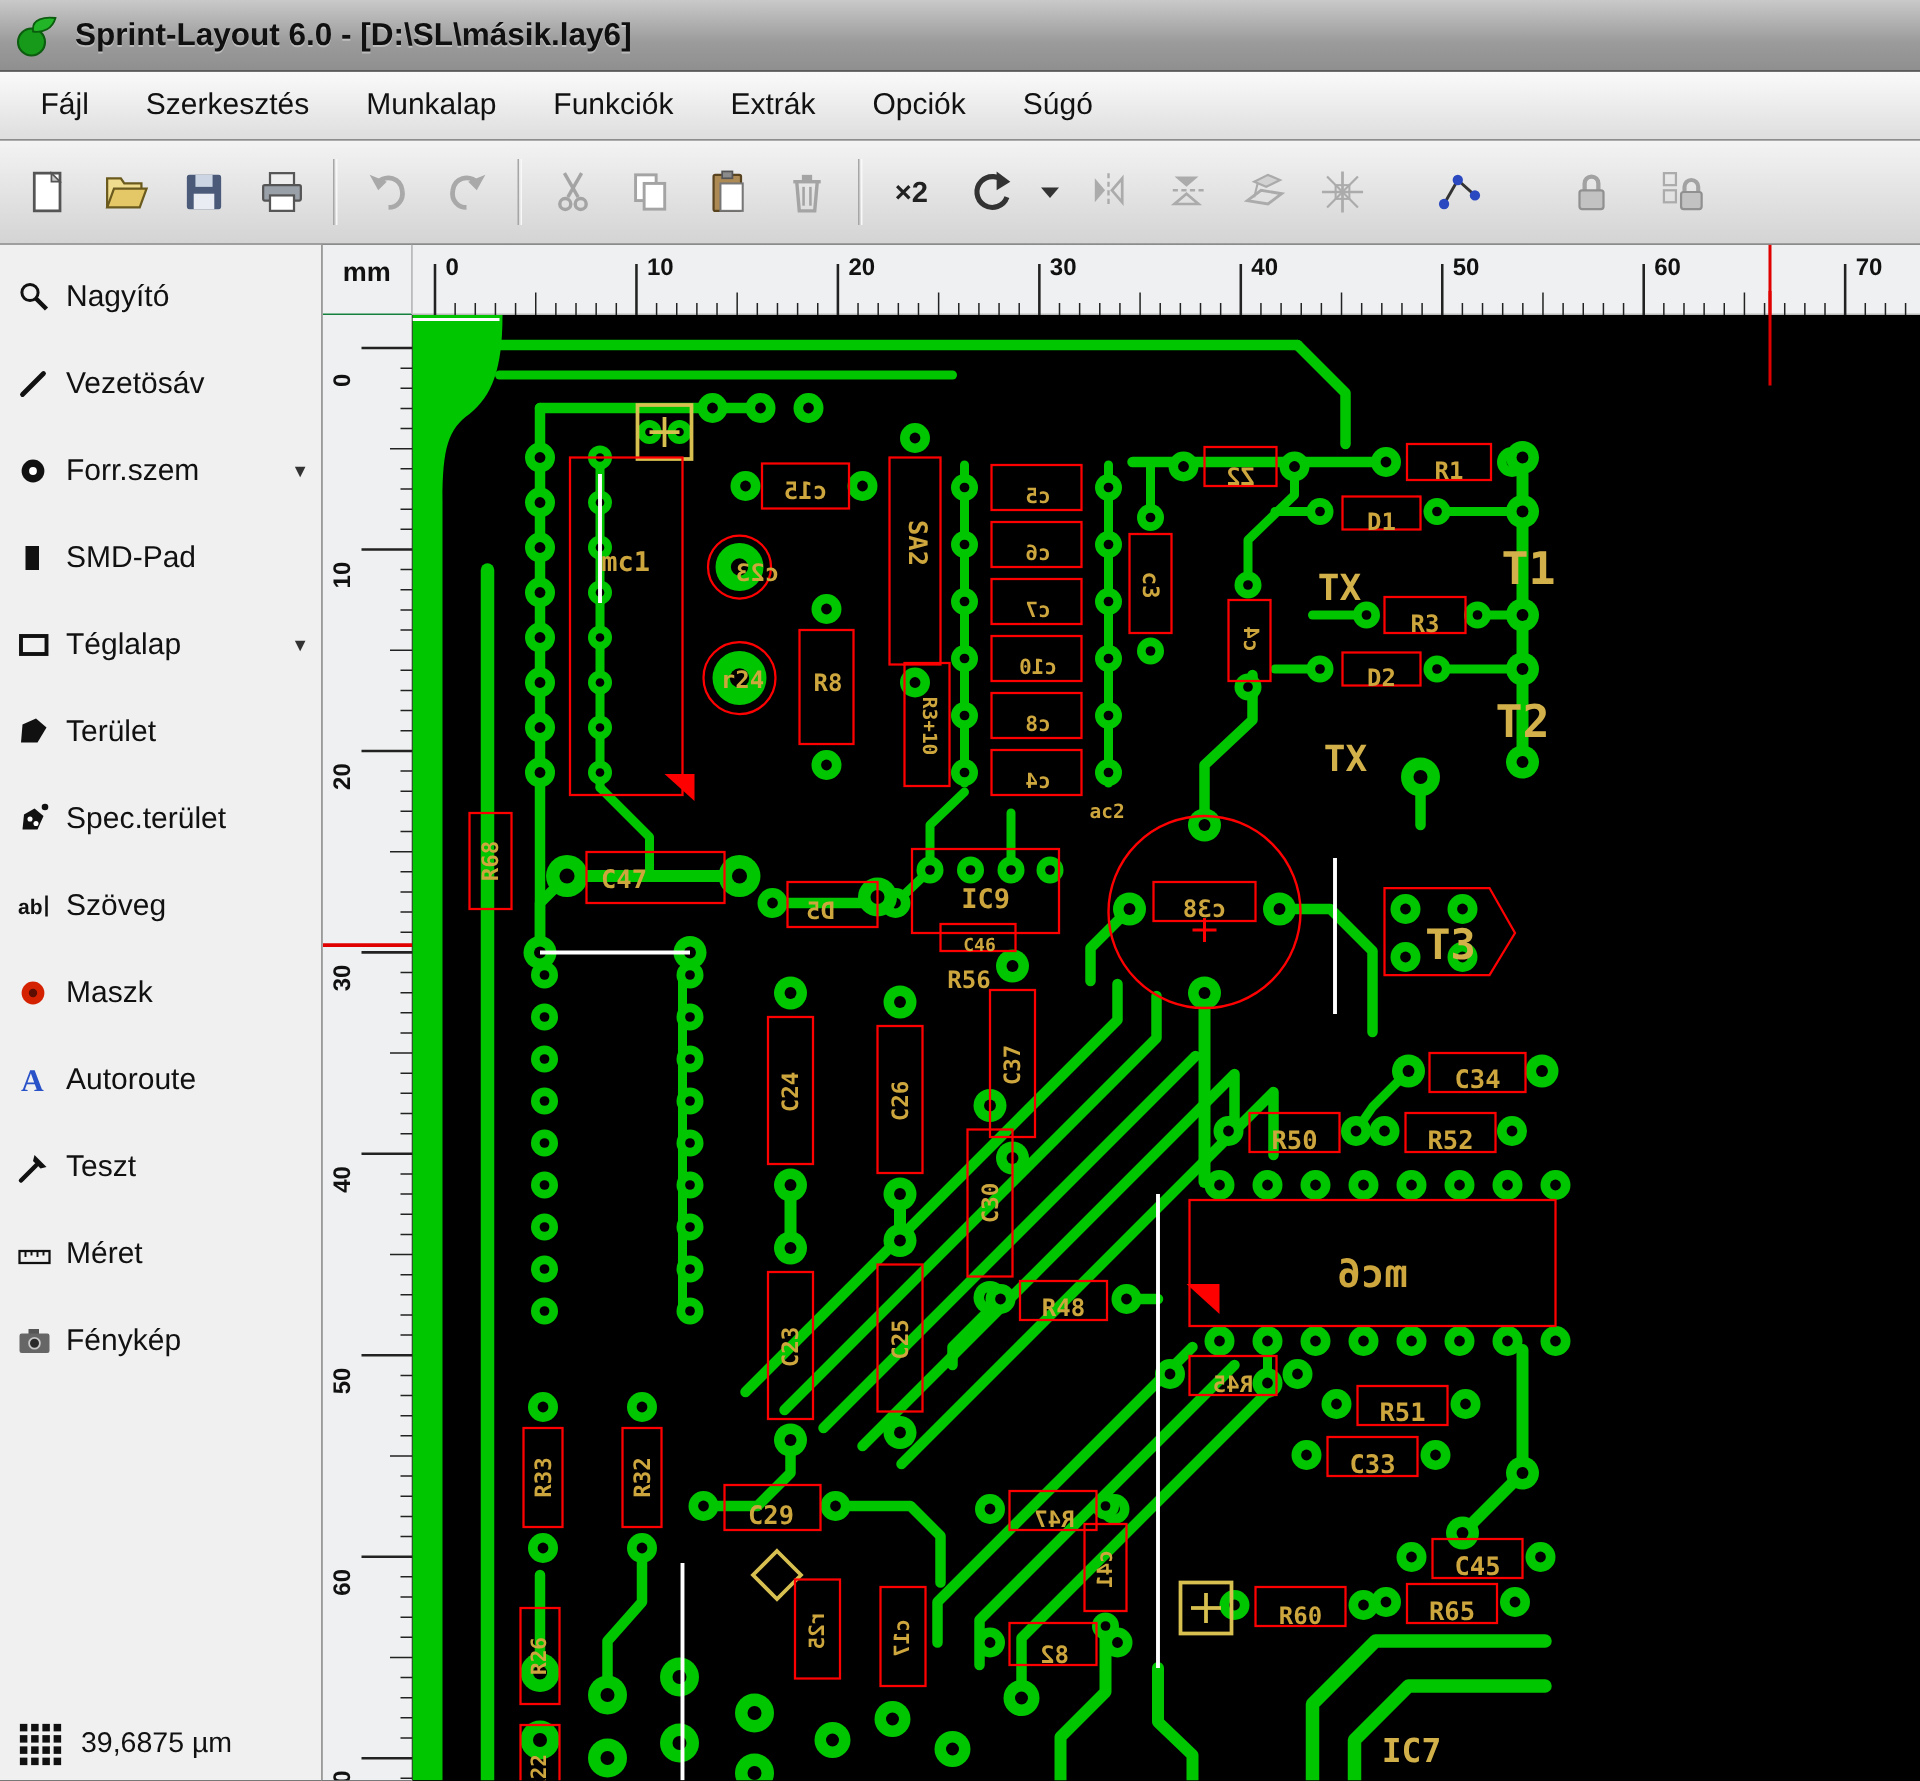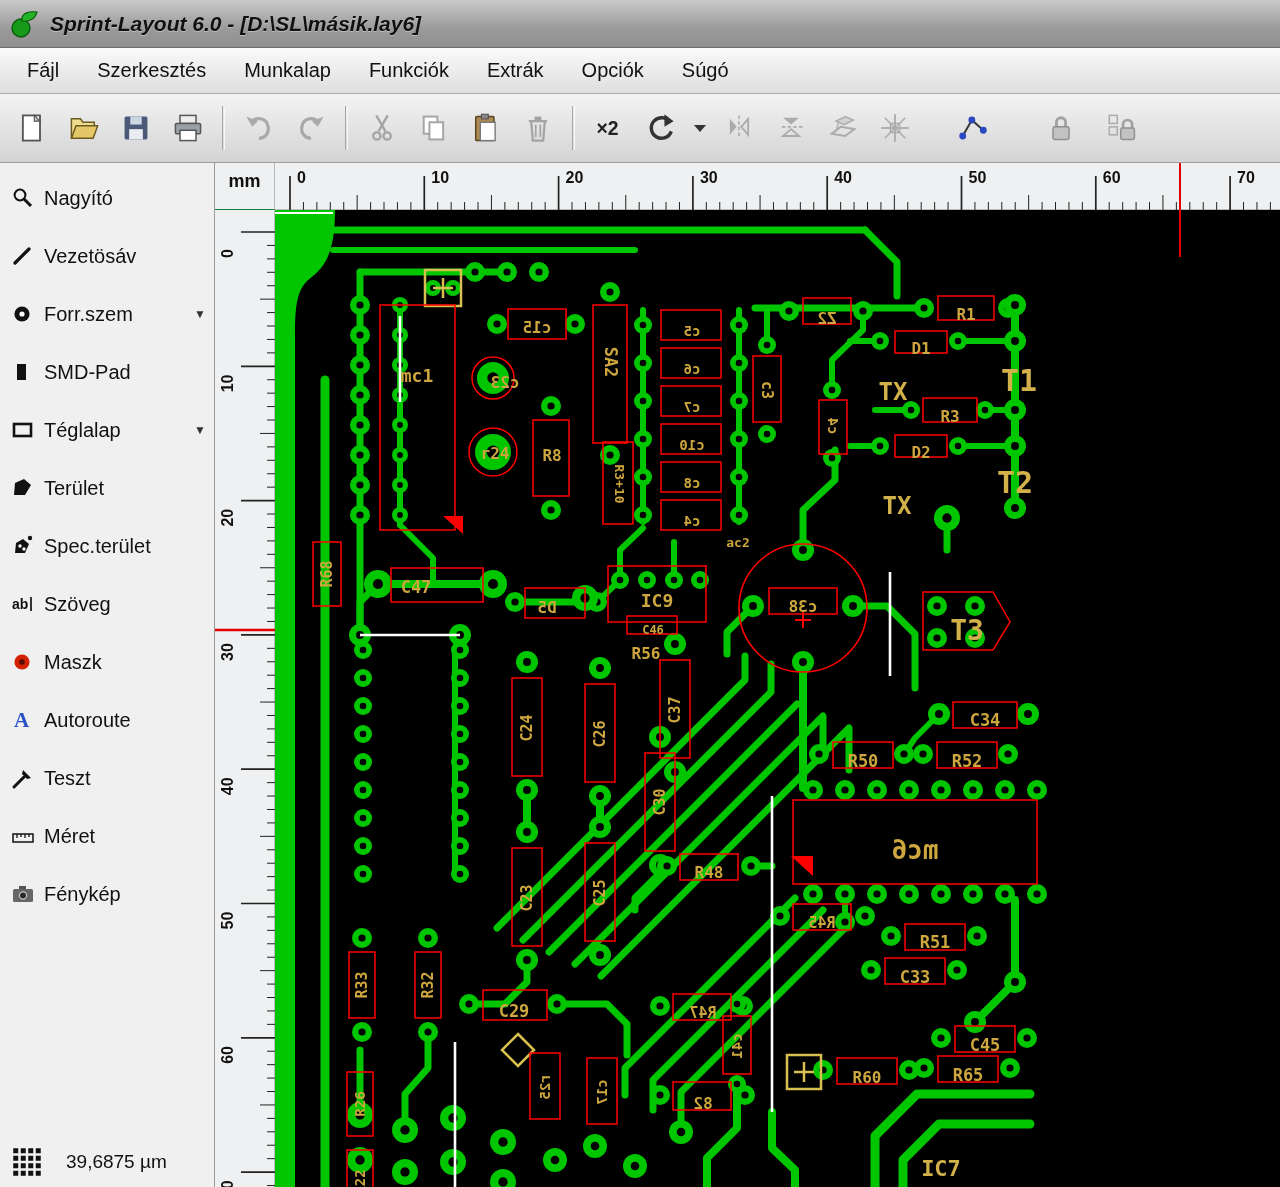--- a/index.html
+++ b/index.html
@@ -2,21 +2,21 @@
 <html><head>
 <meta charset="utf-8">
 <style>
   * { box-sizing: border-box; margin: 0; padding: 0; }
   html,body { width:1280px; height:1187px; overflow:hidden; font-family:"Liberation Sans",sans-serif; background:#000; }
   .window { width:1280px; height:1187px; display:flex; flex-direction:column; position:relative; }
 
   
   .titlebar { height:48px; background:linear-gradient(#c9c9c9,#9b9b9b 60%,#8f8f8f); display:flex; align-items:center; padding:0 10px; border-bottom:1px solid #6f6f6f; flex:0 0 48px;}
   .titlebar .logo { width:30px; height:30px; margin-right:10px; }
-  .titlebar .title { font-size:21px; font-weight:bold; color:#101010; text-shadow:0 1px 0 rgba(255,255,255,.35); white-space:nowrap;font-style:italic; }
+  .titlebar .title { font-size:21px; font-weight:bold; color:#101010; text-shadow:0 1px 0 rgba(255,255,255,.35); white-space:nowrap; }
 
   
   .menubar { height:46px; background:linear-gradient(#fafafa,#dedede); border-bottom:1px solid #ababab; display:flex; align-items:center; padding-left:8px; flex:0 0 46px;}
   .menu-item { font-size:20px; color:#111; padding:6px 19px; cursor:default; }
 
   
   .toolbar { height:69px; background:linear-gradient(#f3f3f3,#d4d4d4); border-bottom:1px solid #9e9e9e; display:flex; align-items:center; padding-left:6px; flex:0 0 69px; position:relative;}
   .tbtn { width:52px; height:52px; display:flex; align-items:center; justify-content:center; border:1px solid transparent; background:transparent; }
   .tbtn.narrow { width:26px; }
   .tsep { width:3px; height:44px; margin:0 8px; border-left:1px solid #a6a6a6; border-right:1px solid #f8f8f8; }
@@ -24,21 +24,21 @@
   
   .main { flex:1; display:flex; }
 
   
   .sidebar { width:215px; background:#f0f0f0; border-right:1px solid #9a9a9a; display:flex; flex-direction:column; padding-top:6px; position:relative; }
   .side-item { height:58px; display:flex; align-items:center; padding:0 8px 0 10px; font-size:20px; color:#111; cursor:default; }
   .side-item .sicon { width:34px; flex:0 0 34px; display:flex; }
   .side-item .slabel { white-space:nowrap; }
   .side-item.selected { margin:0 5px; height:50px; padding-left:6px; border:1px solid #8f8f8f; border-radius:3px; background:linear-gradient(#ffffff,#dcdcdc); box-shadow:inset 0 1px 2px rgba(0,0,0,.18); color:#c81e00; font-weight:bold; }
   .side-item .dd { margin-left:auto; font-size:12px; color:#333; }
-  .side-status { margin-top:auto; margin-bottom:14px; display:flex; align-items:center; padding-left:12px; font-size:19px; color:#111; gap:24px; }
+  .side-status { margin-top:auto; margin-bottom:14px; display:flex; align-items:center; padding-left:12px; font-size:19px; color:#111; gap:12px; }
 
   
   .work { flex:1; display:flex; flex-direction:column; }
   .rulers-row { height:47px; display:flex; flex:0 0 47px; }
   .ruler-corner { width:60px; flex:0 0 60px; background:#eef0f1; border-right:1px solid #bbb; border-bottom:1px solid #15803d; display:flex; align-items:flex-start; justify-content:center; font-size:18px; font-weight:bold; padding-top:8px; color:#111;}
   .ruler-h-wrap { flex:1; background:#eef0f1; border-bottom:1px solid #bbb; }
   .content-row { flex:1; display:flex; }
   .ruler-v-wrap { width:60px; flex:0 0 60px; background:#eef0f1; border-right:1px solid #bbb; }
   .canvas-wrap { flex:1; background:#000; position:relative; }
   svg text { user-select:none; }

